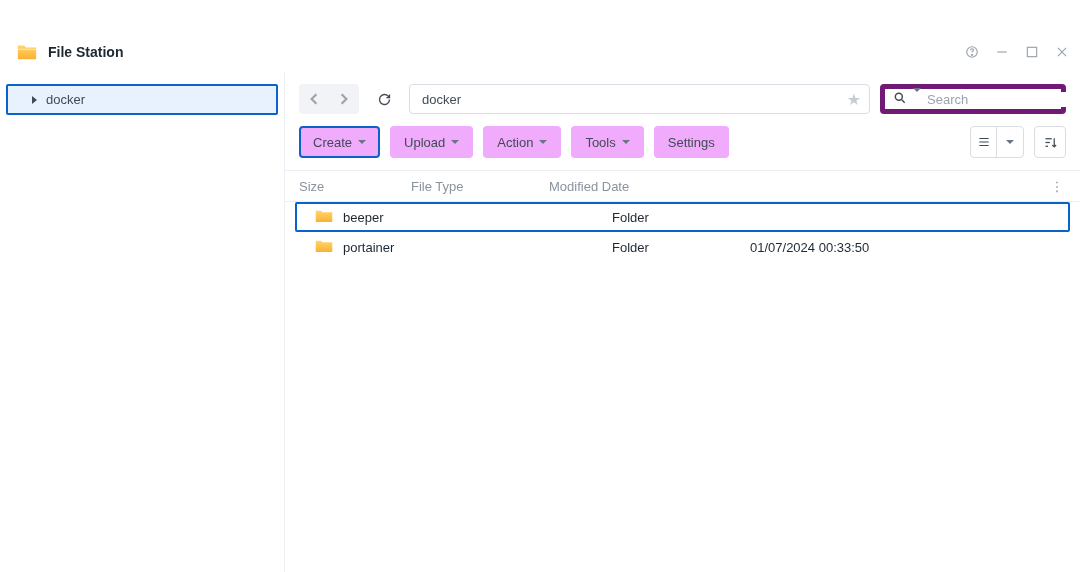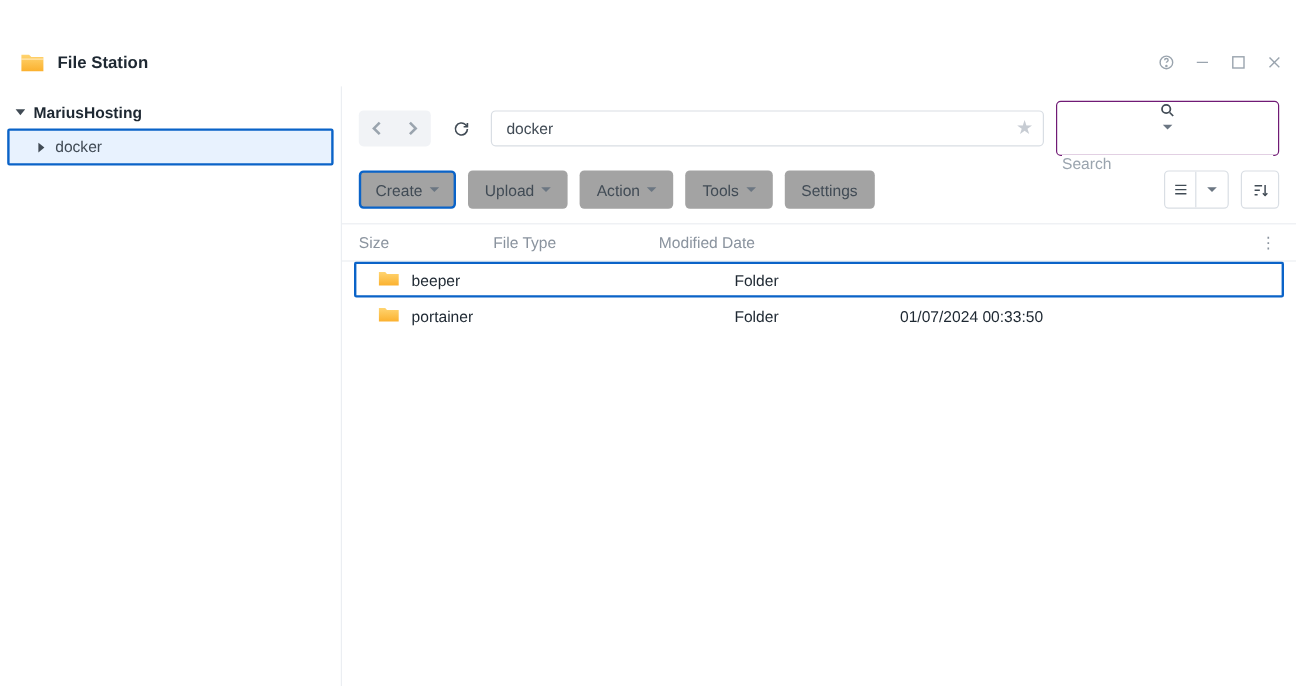--- a/index.html
+++ b/index.html
@@ -134,28 +134,27 @@
     .path-box .path-text {
       flex: 1;
     }
     .star {
       color: #c7ccd3;
       font-size: 16px;
       cursor: pointer;
     }
     .search-box {
       width: 186px;
-      height: 46px;
-      border: 1px solid #701a75;
+      height: 30px;
+      border: 5px solid #701a75;
       border-radius: 4px;
       display: flex;
       align-items: center;
       padding: 0 8px;
       gap: 6px;
-      flex-direction: column;
     }
     .search-box input {
       flex: 1;
       border: none;
       outline: none;
       font-size: 13px;
       color: #414b55;
     }
     .search-box input::placeholder {
       color: #9aa4ae;
@@ -165,21 +164,21 @@
     }
     .toolbar2 {
       display: flex;
       gap: 10px;
       padding: 4px 14px 12px;
       align-items: center;
     }
     .tb-btn {
       height: 32px;
       padding: 0 14px;
-      background: #a3a3a3;
+      background: #f0abfc;
       border-radius: 4px;
       display: flex;
       align-items: center;
       gap: 6px;
       color: #414b55;
       cursor: pointer;
       font-size: 13px;
     }
     .tb-btn.highlighted {
       border: 2px solid #0a63c8;
@@ -338,28 +337,20 @@
       <svg width="14" height="14" viewBox="0 0 24 24" stroke="currentColor" stroke-width="2">
           <line x1="5" y1="5" x2="19" y2="19"></line>
           <line x1="19" y1="5" x2="5" y2="19"></line>
         </svg>
     </span>
   </div>
 </div>
 
 <div class="layout">
   <div class="sidebar">
-    <div class="tree-root">
-      <span class="tree-toggle">
-        <svg width="10" height="10" viewBox="0 0 10 10">
-            <path d="M1 2 L5 7 L9 2 Z" fill="#414b55"></path>
-          </svg>
-      </span>
-      <span>MariusHosting</span>
-    </div>
     <div class="tree-item">
       <span class="tree-toggle">
         <svg width="10" height="10" viewBox="0 0 10 10">
             <path d="M2 1 L7 5 L2 9 Z" fill="#414b55"></path>
           </svg>
       </span>
       <span>docker</span>
     </div>
   </div>
 

